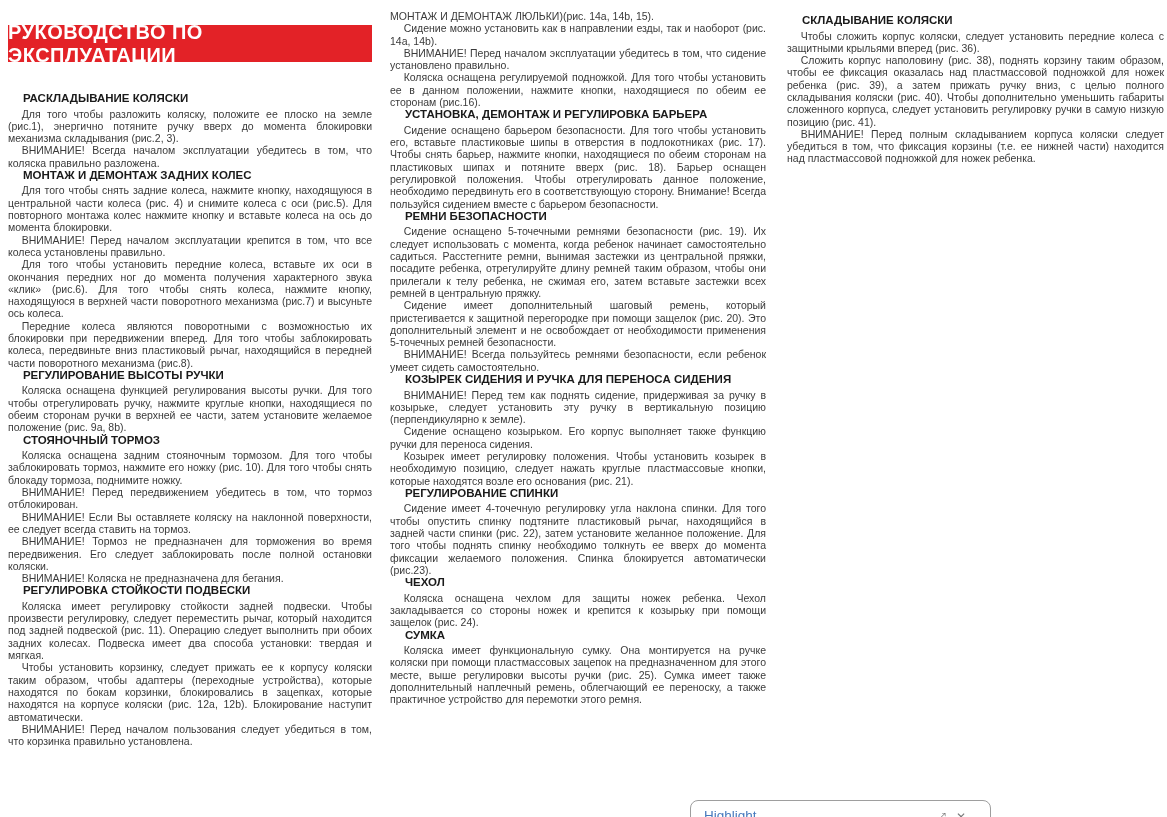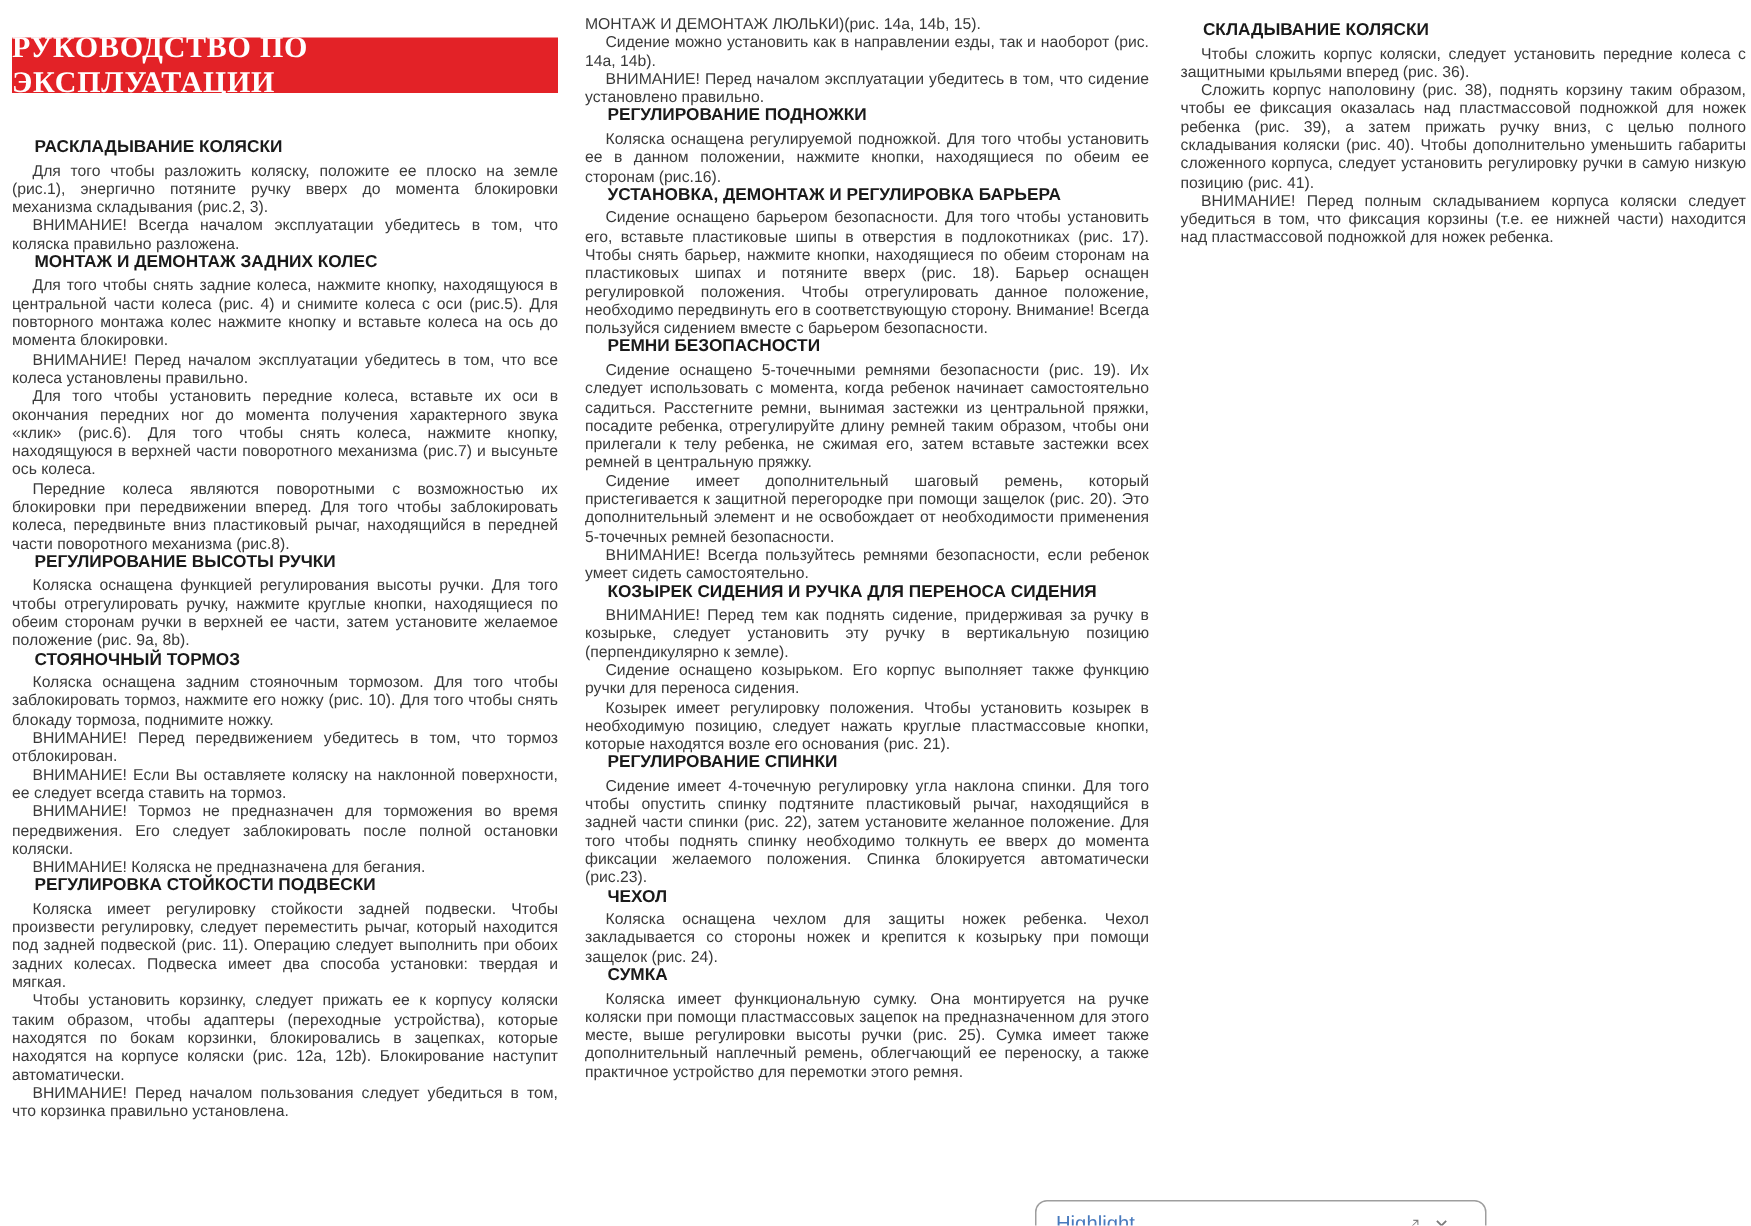--- a/index.html
+++ b/index.html
@@ -14,21 +14,20 @@
   .col { position: absolute; top: 0; }
   .col-1 { left: 8px;   width: 364px; }
   .col-2 { left: 390px; width: 376px; padding-top: 10px; }
   .col-3 { left: 787px; width: 377px; padding-top: 14px; }
 
   .banner {
     margin-top: 25px;
     height: 37px;
     display: flex; align-items: center; justify-content: center;
     margin-bottom: 30px;
-    font-family: Liberation Serif, serif;
   }
   .banner span {
     font-size: 20px; font-weight: bold; letter-spacing: 0.5px;
   }
 
   .sec {
     margin: 0 0 3px 0;
     font-size: 11.5px; font-weight: bold; color: #1a1a1a;
     text-indent: 1.3em;
     line-height: 12.5px;
@@ -71,21 +70,21 @@
   <div class="col col-1">
     <div class="banner" style="background: rgb(227, 34, 39); color: rgb(255, 255, 255);">
       <span>РУКОВОДСТВО ПО ЭКСПЛУАТАЦИИ</span>
     </div>
     <div class="blocks">
         <h3 class="sec">РАСКЛАДЫВАНИЕ КОЛЯСКИ</h3>
         <p class="para">Для того чтобы разложить коляску, положите ее плоско на земле (рис.1), энергично потяните ручку вверх до момента блокировки механизма складывания (рис.2, 3).</p>
         <p class="para">ВНИМАНИЕ! Всегда началом эксплуатации убедитесь в том, что коляска правильно разложена.</p>
         <h3 class="sec">МОНТАЖ И ДЕМОНТАЖ ЗАДНИХ КОЛЕС</h3>
         <p class="para">Для того чтобы снять задние колеса, нажмите кнопку, находящуюся в центральной части колеса (рис. 4) и снимите колеса с оси (рис.5). Для повторного монтажа колес нажмите кнопку и вставьте колеса на ось до момента блокировки.</p>
-        <p class="para">ВНИМАНИЕ! Перед началом эксплуатации убедитесь в том, что все колеса установлены правильно.</p>
+        <p class="para">ВНИМАНИЕ! Перед началом эксплуатации крепится в том, что все колеса установлены правильно.</p>
         <p class="para">Для того чтобы установить передние колеса, вставьте их оси в окончания передних ног до момента получения характерного звука «клик» (рис.6). Для того чтобы снять колеса, нажмите кнопку, находящуюся в верхней части поворотного механизма (рис.7) и высуньте ось колеса.</p>
         <p class="para">Передние колеса являются поворотными с возможностью их блокировки при передвижении вперед. Для того чтобы заблокировать колеса, передвиньте вниз пластиковый рычаг, находящийся в передней части поворотного механизма (рис.8).</p>
         <h3 class="sec">РЕГУЛИРОВАНИЕ ВЫСОТЫ РУЧКИ</h3>
         <p class="para">Коляска оснащена функцией регулирования высоты ручки. Для того чтобы отрегулировать ручку, нажмите круглые кнопки, находящиеся по обеим сторонам ручки в верхней ее части, затем установите желаемое положение (рис. 9a, 8b).</p>
         <h3 class="sec">СТОЯНОЧНЫЙ ТОРМОЗ</h3>
         <p class="para">Коляска оснащена задним стояночным тормозом. Для того чтобы заблокировать тормоз, нажмите его ножку (рис. 10). Для того чтобы снять блокаду тормоза, поднимите ножку.</p>
         <p class="para">ВНИМАНИЕ! Перед передвижением убедитесь в том, что тормоз отблокирован.</p>
         <p class="para">ВНИМАНИЕ! Если Вы оставляете коляску на наклонной поверхности, ее следует всегда ставить на тормоз.</p>
         <p class="para">ВНИМАНИЕ! Тормоз не предназначен для торможения во время передвижения. Его следует заблокировать после полной остановки коляски.</p>
         <p class="para">ВНИМАНИЕ! Коляска не предназначена для бегания.</p>
@@ -94,21 +93,20 @@
         <p class="para">Чтобы установить корзинку, следует прижать ее к корпусу коляски таким образом, чтобы адаптеры (переходные устройства), которые находятся по бокам корзинки, блокировались в зацепках, которые находятся на корпусе коляски (рис. 12a, 12b). Блокирование наступит автоматически.</p>
         <p class="para">ВНИМАНИЕ! Перед началом пользования следует убедиться в том, что корзинка правильно установлена.</p>
       </div>
   </div>
 
   <div class="col col-2">
     <div class="blocks">
         <p class="para cont">МОНТАЖ И ДЕМОНТАЖ ЛЮЛЬКИ)(рис. 14a, 14b, 15).</p>
         <p class="para">Сидение можно установить как в направлении езды, так и наоборот (рис. 14a, 14b).</p>
         <p class="para">ВНИМАНИЕ! Перед началом эксплуатации убедитесь в том, что сидение установлено правильно.</p>
-        <h3 class="sec">РЕГУЛИРОВАНИЕ ПОДНОЖКИ</h3>
         <p class="para">Коляска оснащена регулируемой подножкой. Для того чтобы установить ее в данном положении, нажмите кнопки, находящиеся по обеим ее сторонам (рис.16).</p>
         <h3 class="sec">УСТАНОВКА, ДЕМОНТАЖ И РЕГУЛИРОВКА БАРЬЕРА</h3>
         <p class="para">Сидение оснащено барьером безопасности. Для того чтобы установить его, вставьте пластиковые шипы в отверстия в подлокотниках (рис. 17). Чтобы снять барьер, нажмите кнопки, находящиеся по обеим сторонам на пластиковых шипах и потяните вверх (рис. 18). Барьер оснащен регулировкой положения. Чтобы отрегулировать данное положение, необходимо передвинуть его в соответствующую сторону. Внимание! Всегда пользуйся сидением вместе с барьером безопасности.</p>
         <h3 class="sec">РЕМНИ БЕЗОПАСНОСТИ</h3>
         <p class="para">Сидение оснащено 5-точечными ремнями безопасности (рис. 19). Их следует использовать с момента, когда ребенок начинает самостоятельно садиться. Расстегните ремни, вынимая застежки из центральной пряжки, посадите ребенка, отрегулируйте длину ремней таким образом, чтобы они прилегали к телу ребенка, не сжимая его, затем вставьте застежки всех ремней в центральную пряжку.</p>
         <p class="para">Сидение имеет дополнительный шаговый ремень, который пристегивается к защитной перегородке при помощи защелок (рис. 20). Это дополнительный элемент и не освобождает от необходимости применения 5-точечных ремней безопасности.</p>
         <p class="para">ВНИМАНИЕ! Всегда пользуйтесь ремнями безопасности, если ребенок умеет сидеть самостоятельно.</p>
         <h3 class="sec">КОЗЫРЕК СИДЕНИЯ И РУЧКА ДЛЯ ПЕРЕНОСА СИДЕНИЯ</h3>
         <p class="para">ВНИМАНИЕ! Перед тем как поднять сидение, придерживая за ручку в козырьке, следует установить эту ручку в вертикальную позицию (перпендикулярно к земле).</p>
         <p class="para">Сидение оснащено козырьком. Его корпус выполняет также функцию ручки для переноса сидения.</p>

